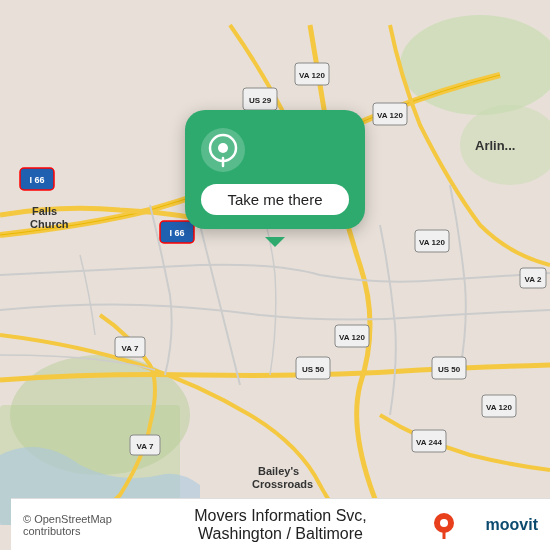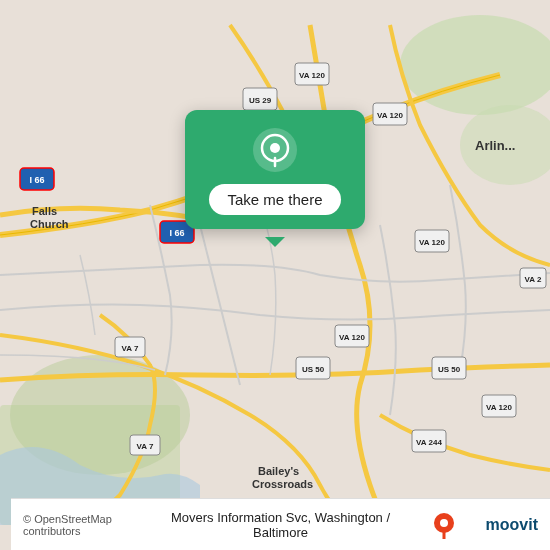--- a/index.html
+++ b/index.html
@@ -34,21 +34,21 @@
       z-index: 10;
     }
 
     #copyright {
       font-size: 11px;
       color: #555;
       flex: 1;
     }
 
     #location-info {
-      font-size: 13px;
+      font-size: 16px;
       font-weight: 500;
       color: #222;
       text-align: center;
       flex: 2;
     }
 
     #moovit-logo {
       display: flex;
       align-items: center;
       gap: 4px;
@@ -69,24 +69,23 @@
     }
 
     
     #popup-card {
       position: absolute;
       top: 110px;
       left: 50%;
       transform: translateX(-50%);
       width: 180px;
       background: #2eaa6e;
-      border-radius: 12px;
+      border-radius: 20px;
       display: flex;
       flex-direction: column;
-      align-items: center;
       padding: 18px 16px 14px;
       z-index: 20;
       box-shadow: 0 4px 16px rgba(0,0,0,0.25);
     }
 
     #popup-card::after {
       content: '';
       position: absolute;
       bottom: -18px;
       left: 50%;

